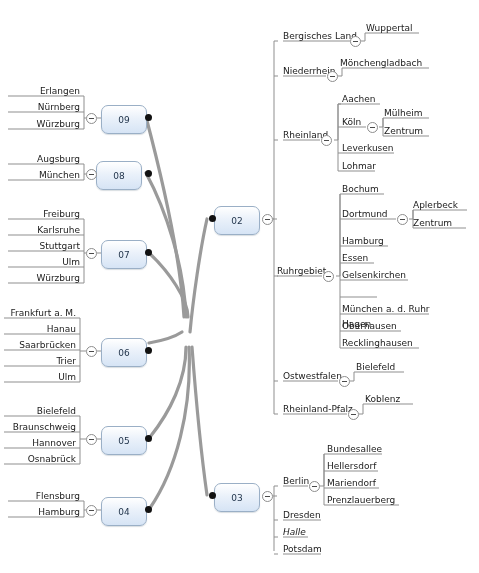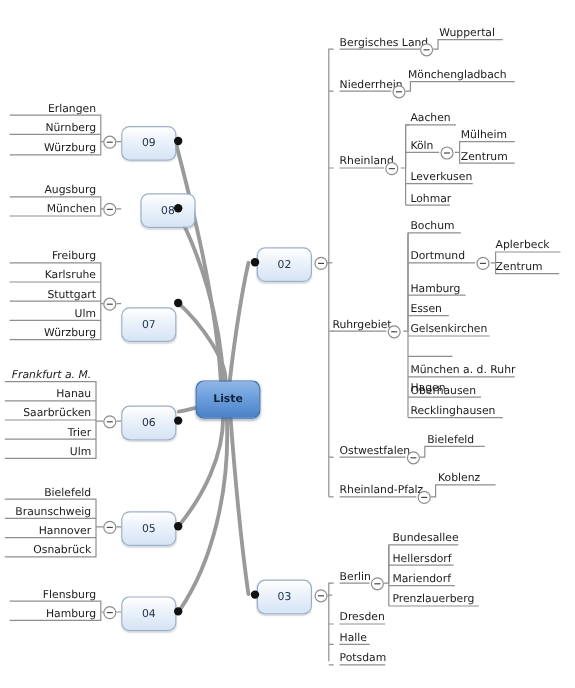--- a/index.html
+++ b/index.html
@@ -142,65 +142,62 @@
 
     <g fill="none" stroke="#8f8f8f" stroke-width="1">
       <path d="M273,496 L277,496"></path>
       <path d="M278,486 L274,486 L274,551 M278,520 L274,520 M278,537 L274,537 M278,554 L274,554"></path>
       <path d="M283,486 L308,486 M320,486 L324,486 L324,454 M324,454 L382,454"></path>
       <path d="M324,454 L324,505 M324,471 L378,471 M324,488 L379,488 M324,505 L399,505"></path>
       <path d="M283,520 L321,520 M283,537 L308,537 M283,554 L321,554"></path>
     </g>
   </svg>
 
-  <div class="root-box" style="left:163px; top:317px;">
-    <span>Liste</span>
-  </div>
 
   <div>
     <div class="box" style="left:101px; top:105px;">
       <span>09</span>
     </div>
     <div class="collapse" style="left:86px; top:113px;"></div>
     <div class="bullet" style="left:145px; top:114px;"></div>
     <div class="node-label right-align" style="left:8px; top:86px; width:72px;">Erlangen</div>
     <div class="node-label right-align" style="left:8px; top:102px; width:72px;">Nürnberg</div>
     <div class="node-label right-align" style="left:8px; top:119px; width:72px;">Würzburg</div>
   </div>
 
   <div>
-    <div class="box" style="left:117px; top:161px;">
+    <div class="box" style="left:96px; top:161px;">
       <span>08</span>
     </div>
     <div class="collapse" style="left:86px; top:169px;"></div>
     <div class="bullet" style="left:145px; top:170px;"></div>
     <div class="node-label right-align" style="left:8px; top:154px; width:72px;">Augsburg</div>
     <div class="node-label right-align" style="left:8px; top:170px; width:72px;">München</div>
   </div>
 
   <div>
-    <div class="box" style="left:101px; top:256px;">
+    <div class="box" style="left:101px; top:240px;">
       <span>07</span>
     </div>
     <div class="collapse" style="left:86px; top:248px;"></div>
     <div class="bullet" style="left:145px; top:249px;"></div>
     <div class="node-label right-align" style="left:8px; top:209px; width:72px;">Freiburg</div>
     <div class="node-label right-align" style="left:8px; top:225px; width:72px;">Karlsruhe</div>
     <div class="node-label right-align" style="left:8px; top:241px; width:72px;">Stuttgart</div>
     <div class="node-label right-align" style="left:8px; top:257px; width:72px;">Ulm</div>
     <div class="node-label right-align" style="left:8px; top:273px; width:72px;">Würzburg</div>
   </div>
 
   <div>
     <div class="box" style="left:101px; top:338px;">
       <span>06</span>
     </div>
     <div class="collapse" style="left:86px; top:346px;"></div>
     <div class="bullet" style="left:145px; top:347px;"></div>
-    <div class="node-label right-align" style="left:4px; top:308px; width:72px;font-style:italic;">Frankfurt a. M.</div>
+    <div class="node-label right-align" style="left:4px; top:308px; width:72px;">Frankfurt a. M.</div>
     <div class="node-label right-align" style="left:4px; top:324px; width:72px;">Hanau</div>
     <div class="node-label right-align" style="left:4px; top:340px; width:72px;">Saarbrücken</div>
     <div class="node-label right-align" style="left:4px; top:356px; width:72px;">Trier</div>
     <div class="node-label right-align" style="left:4px; top:372px; width:72px;">Ulm</div>
   </div>
 
   <div>
     <div class="box" style="left:101px; top:426px;">
       <span>05</span>
     </div>
@@ -279,17 +276,17 @@
     <div class="bullet" style="left:209px; top:492px;"></div>
 
     <div class="node-label" style="left:283px; top:476px;">Berlin</div>
     <div class="collapse" style="left:309px; top:481px;"></div>
     <div class="node-label" style="left:327px; top:444px;">Bundesallee</div>
     <div class="node-label" style="left:327px; top:461px;">Hellersdorf</div>
     <div class="node-label" style="left:327px; top:478px;">Mariendorf</div>
     <div class="node-label" style="left:327px; top:495px;">Prenzlauerberg</div>
 
     <div class="node-label" style="left:283px; top:510px;">Dresden</div>
-    <div class="node-label" style="left:283px; top:527px;">Halle</div>
+    <div class="node-label" style="left:283px; top:527px;font-style:italic;">Halle</div>
     <div class="node-label" style="left:283px; top:544px;">Potsdam</div>
   </div>
 
 </div>
 
 </body></html>

